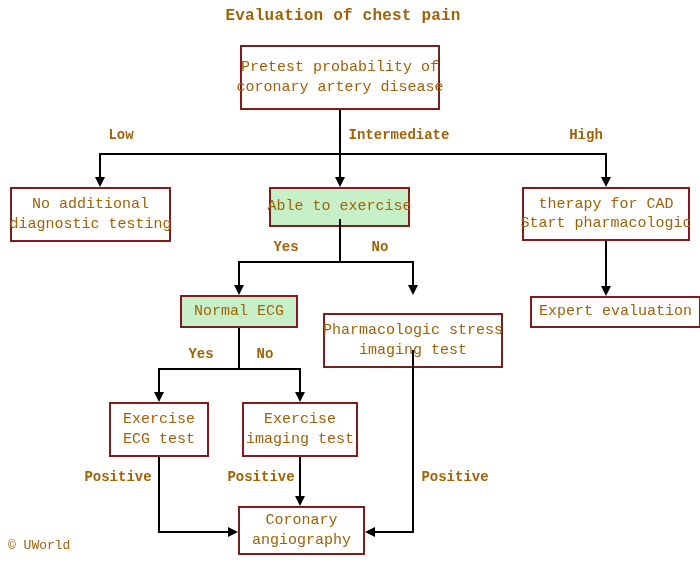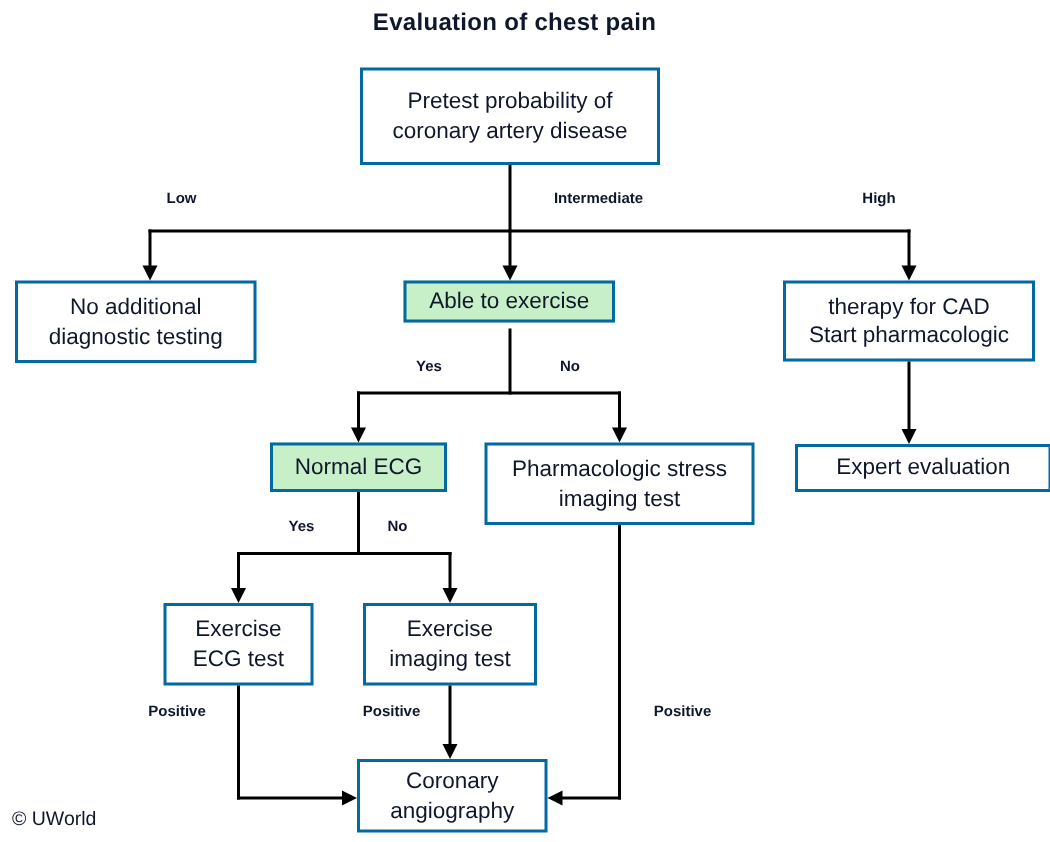--- a/index.html
+++ b/index.html
@@ -1,34 +1,34 @@
 <!DOCTYPE html>
 <html><head>
 <meta charset="utf-8">
 <style>
   html,body { margin:0; padding:0; background:#ffffff; }
   .stage {
     position:relative; width:700px; height:561px; background:#ffffff;
-    font-family:Liberation Sans, sans-serif; color:#0f172a;
+    font-family:Liberation Mono, monospace; color:#a16207;
     overflow:hidden;
   }
   .title {
     position:absolute; top:7px; left:0; width:686px; text-align:center;
     font-size:16px; font-weight:bold; letter-spacing:0.2px;
   }
   .box {
-    position:absolute; box-sizing:border-box; border:2px solid #0369a1;
+    position:absolute; box-sizing:border-box; border:2px solid #7f1d1d;
     background:#fff; display:flex; flex-direction:column; align-items:center;
     justify-content:center; text-align:center; font-size:15px; line-height:1.3;
     white-space:nowrap;
   }
   .lh { position:absolute; height:2px; background:#000; }
   .lv { position:absolute; width:2px; background:#000; }
   .lbl {
-    position:absolute; font-weight:bold; font-size:10px;
+    position:absolute; font-weight:bold; font-size:14px;
     transform:translateX(-50%); white-space:nowrap;
   }
   .ad { position:absolute; width:0; height:0;
         border-left:5px solid transparent; border-right:5px solid transparent;
         border-top:10px solid #000; }
   .ar { position:absolute; width:0; height:0;
         border-top:5px solid transparent; border-bottom:5px solid transparent;
         border-left:10px solid #000; }
   .al { position:absolute; width:0; height:0;
         border-top:5px solid transparent; border-bottom:5px solid transparent;
@@ -45,34 +45,34 @@
   <div class="box" style="left:240px; top:45px; width:200px; height:65px;">
     <span>Pretest probability of</span>
     <span>coronary artery disease</span>
   </div>
 
   <div class="box" style="left:10px; top:187px; width:161px; height:55px;">
     <span>No additional</span>
     <span>diagnostic testing</span>
   </div>
 
-  <div class="box" style="left: 269px; top: 187px; width: 141px; height: 28px; background: rgb(200, 240, 200);">
+  <div class="box" style="left: 269px; top: 187px; width: 141px; height: 40px; background: rgb(200, 240, 200);">
     <span>Able to exercise</span>
   </div>
 
   <div class="box" style="left:522px; top:187px; width:168px; height:54px;">
     <span>therapy for CAD</span>
     <span>Start pharmacologic</span>
   </div>
 
   <div class="box" style="left: 180px; top: 295px; width: 118px; height: 33px; background: rgb(200, 240, 200);">
     <span>Normal ECG</span>
   </div>
 
-  <div class="box" style="left:323px; top:295px; width:180px; height:55px;">
+  <div class="box" style="left:323px; top:313px; width:180px; height:55px;">
     <span>Pharmacologic stress</span>
     <span>imaging test</span>
   </div>
 
   <div class="box" style="left:530px; top:296px; width:171px; height:32px;">
     <span>Expert evaluation</span>
   </div>
 
   <div class="box" style="left:109px; top:402px; width:100px; height:55px;">
     <span>Exercise</span>

